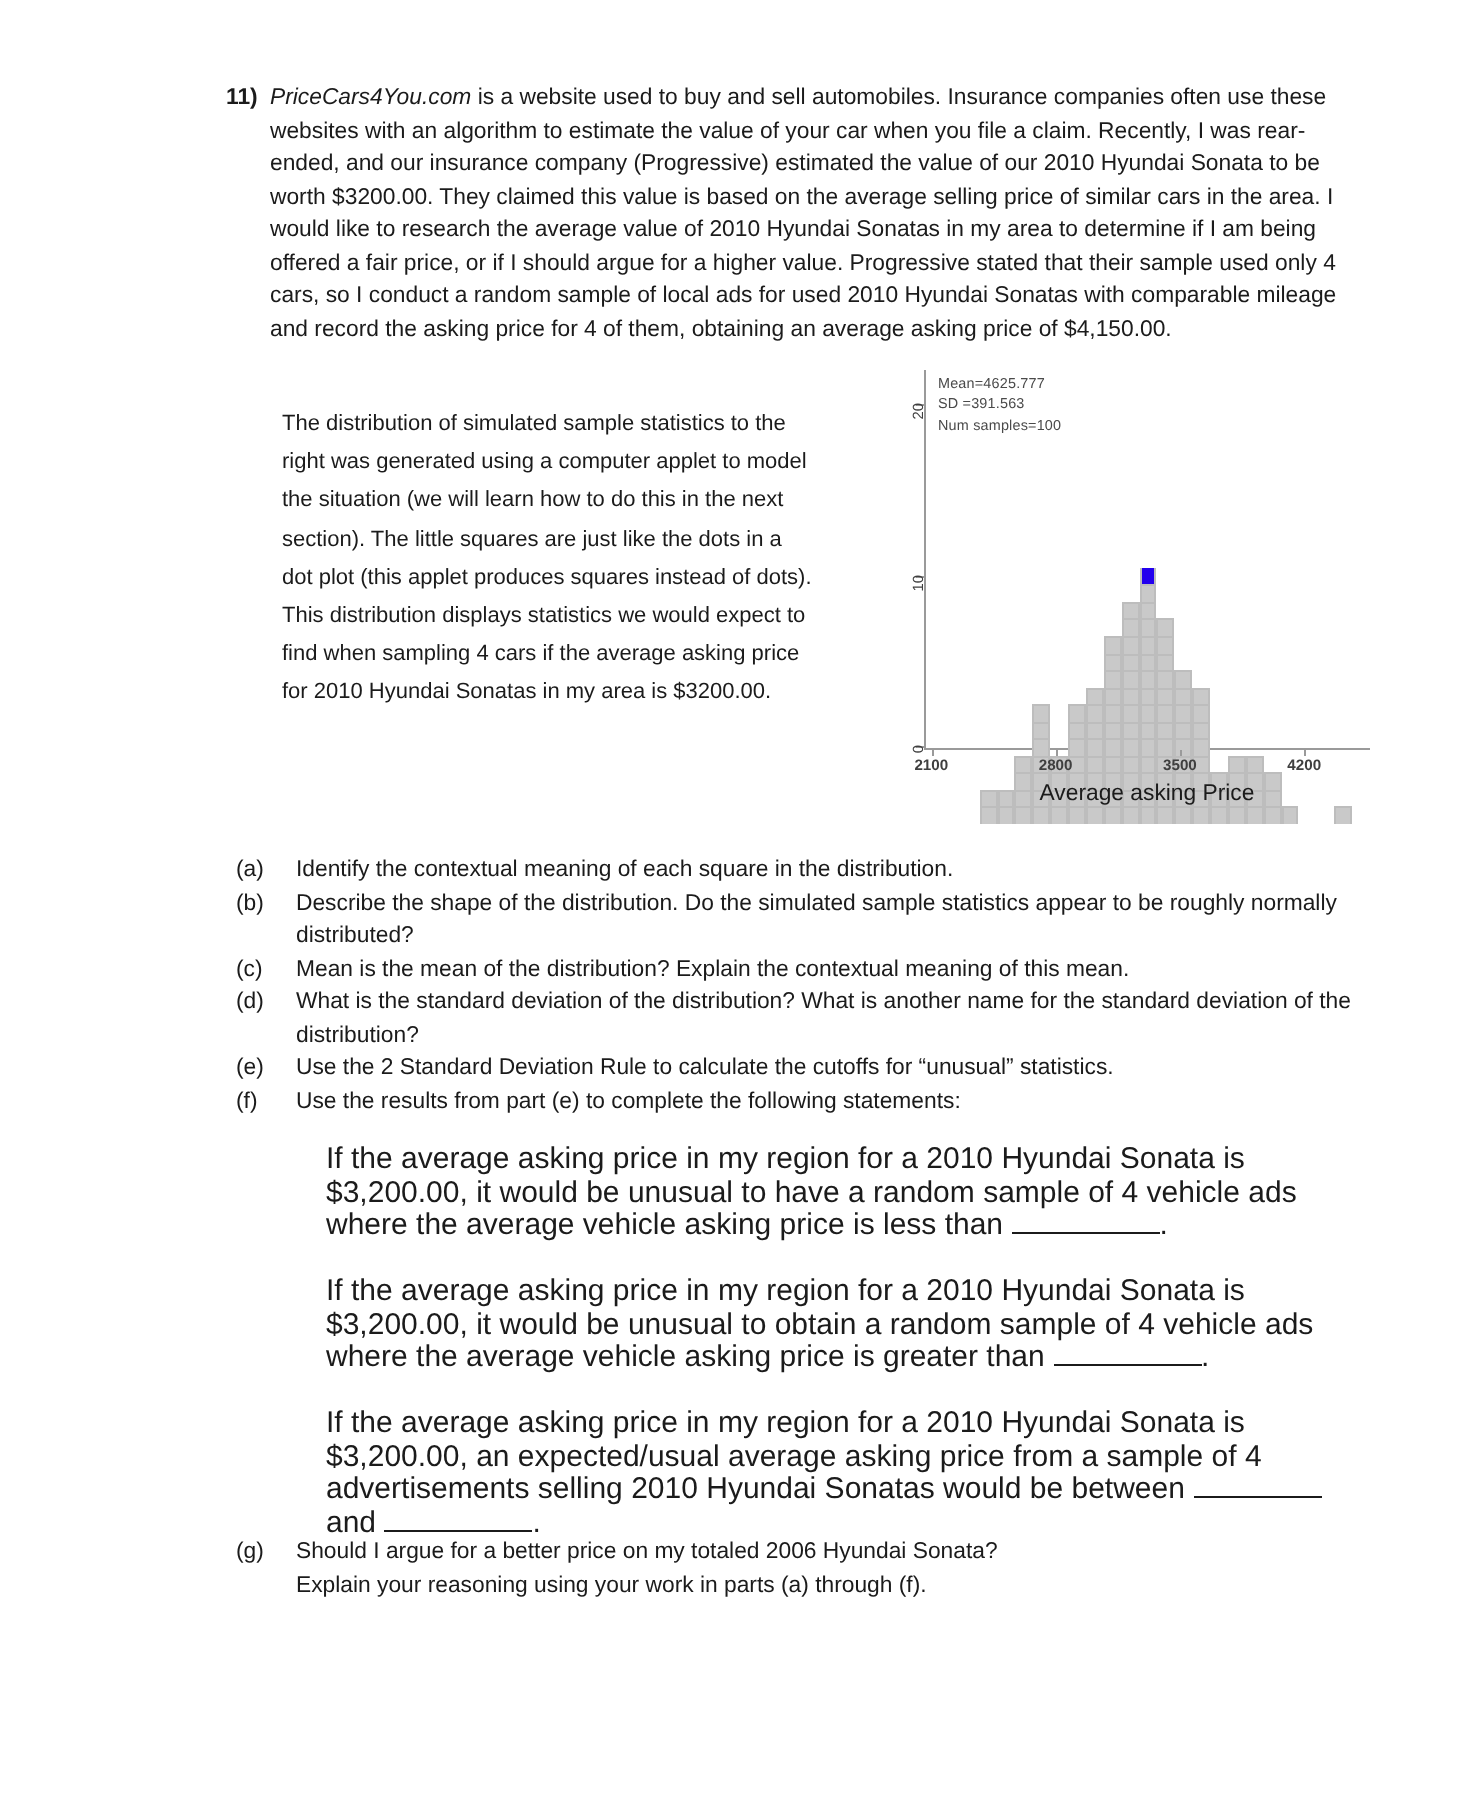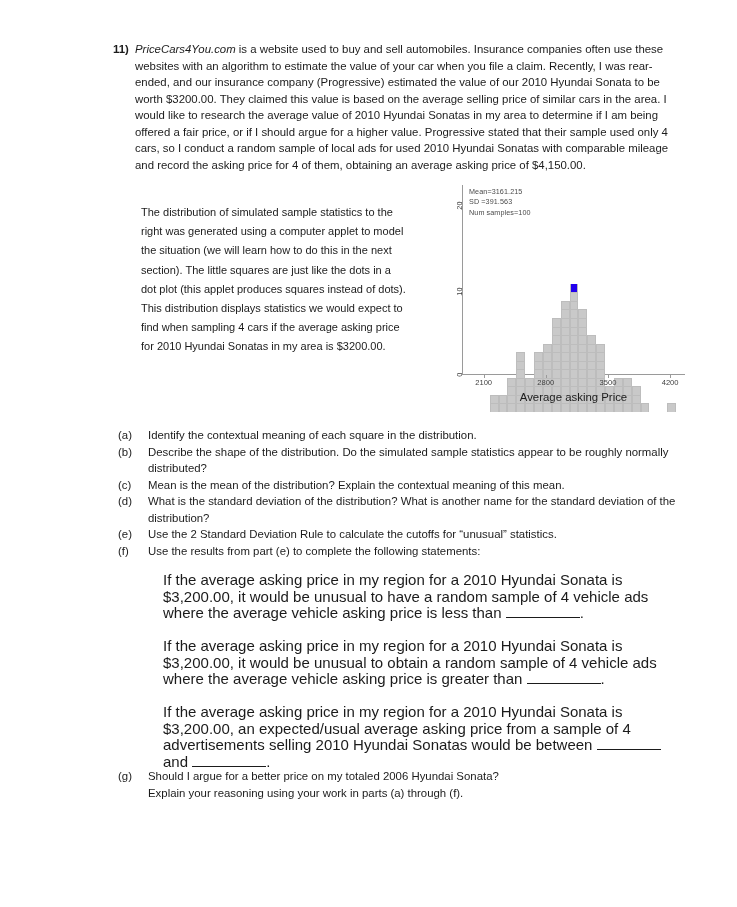--- a/index.html
+++ b/index.html
@@ -138,24 +138,25 @@
     border-top: 1px solid #bdbdbd;
   }
   .cell-hl {
     background: #2200ee;
     border: 1px solid #2200ee;
   }
 
   
   .xticks {
     position: absolute;
-    left: 42px;
+    left: 24px;
     top: 190px;
     width: 223px;
     height: 16px;
+    font-weight: bold;
   }
   .xtick-label {
     position: absolute;
     top: 3px;
     font-size: 7.6px;
     color: #3f3f3f;
     transform: translateX(-50%);
     white-space: nowrap;
   }
   .xtick-mark {
@@ -238,21 +239,21 @@
 
   <div class="midrow">
 
     <div class="applet-text">The distribution of simulated sample statistics to the right was generated using a computer applet to model the situation (we will learn how to do this in the next section).  The little squares are just like the dots in a dot plot (this applet produces squares instead of dots).  This distribution displays statistics we would expect to find when sampling 4 cars if the average asking price for 2010 Hyundai Sonatas in my area is $3200.00.</div>
 
     <div class="applet">
 
       <div class="plot-frame"></div>
 
       <div class="stats-box">
-        <div>Mean=3161.215</div>
+        <div>Mean=4625.777</div>
         <div>SD =391.563</div>
         <div>Num samples=100</div>
       </div>
 
       <div class="ylabels" id="yaxis">
           <div class="ytick-line" style="top: 188px;"></div>
           <div class="ytick" style="top: 183px;">0</div>
           <div class="ytick-line" style="top: 102.545px;"></div>
           <div class="ytick" style="top: 97.5455px;">10</div>
           <div class="ytick-line" style="top: 17.0909px;"></div>

